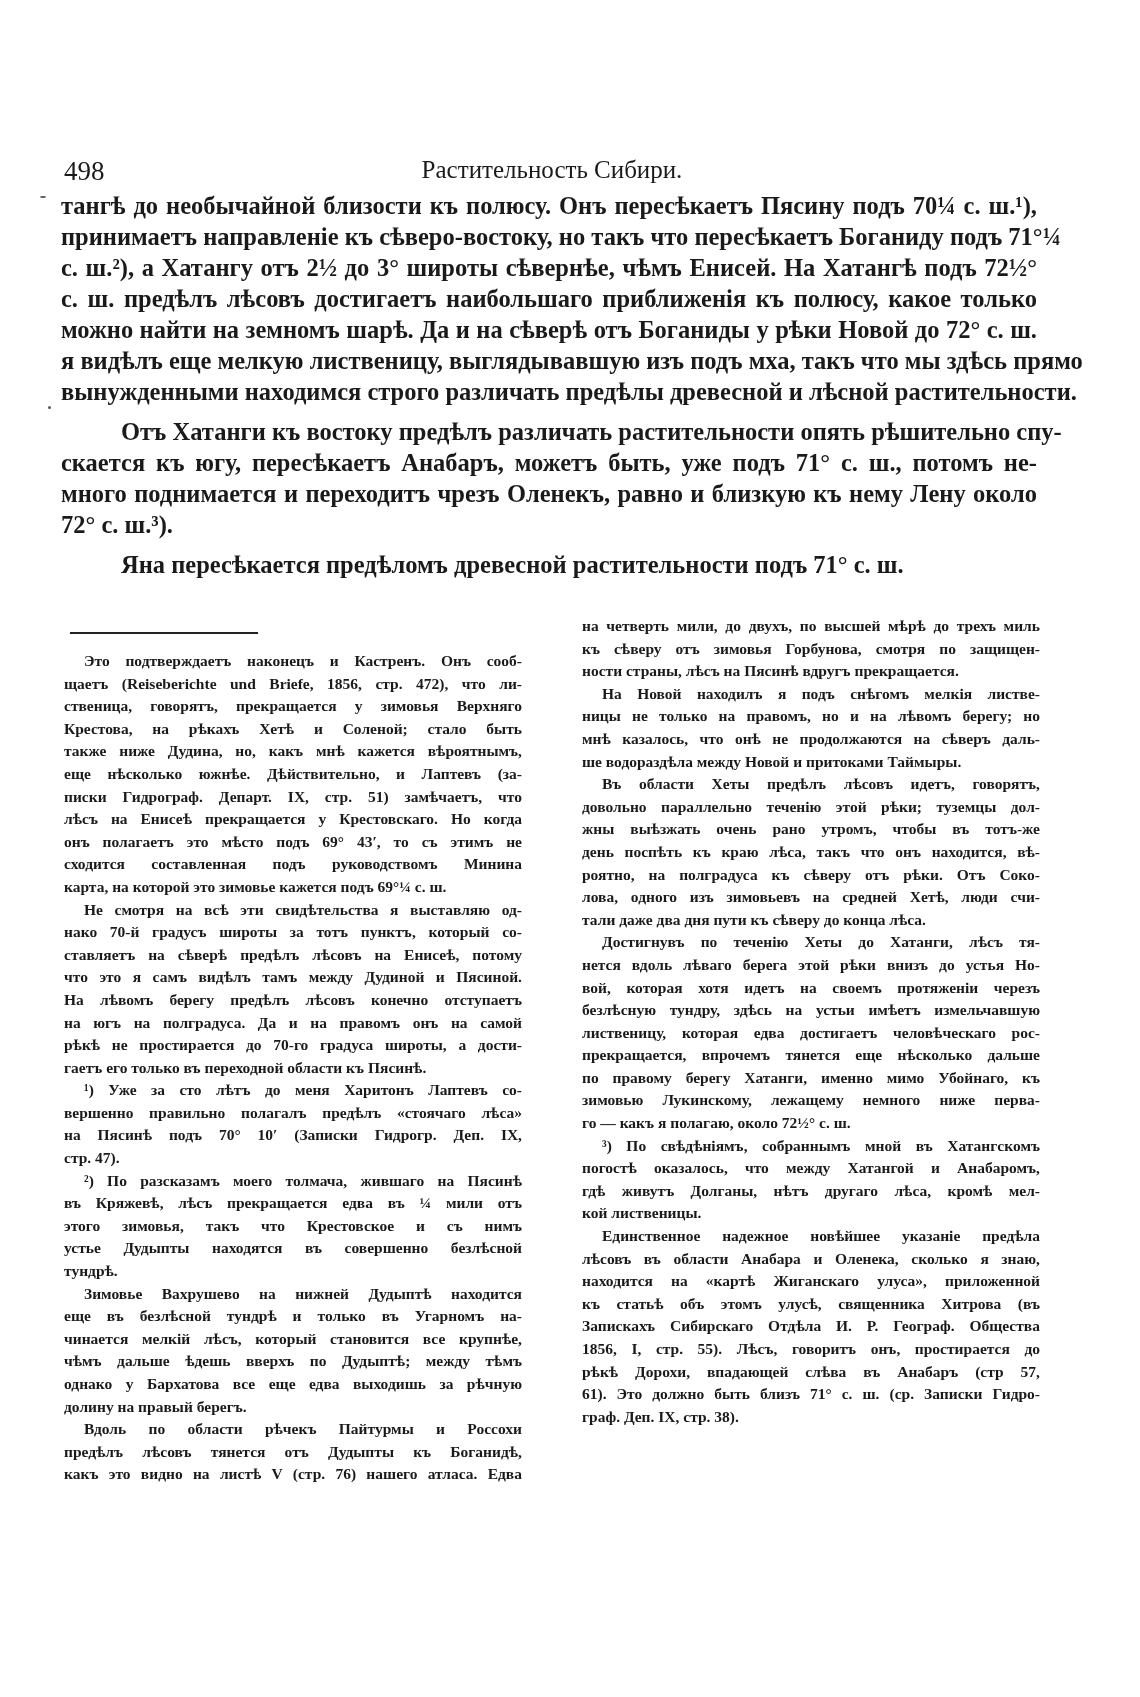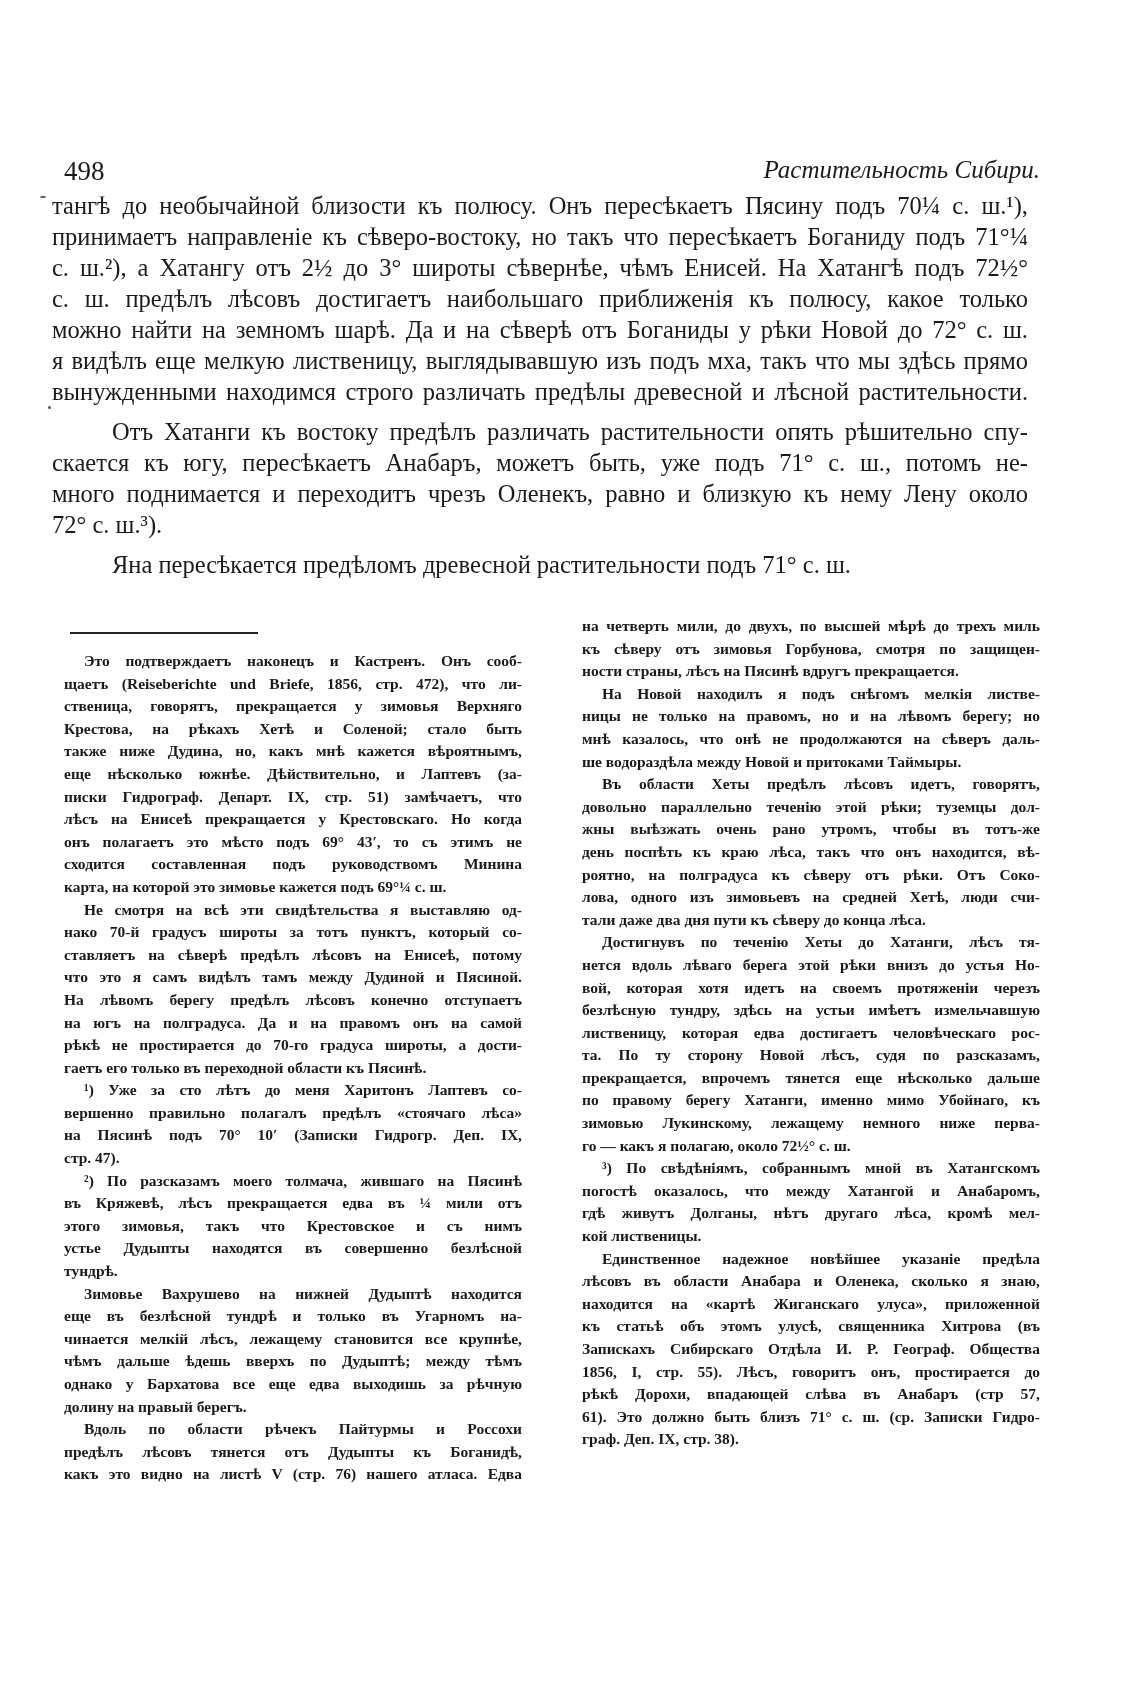--- a/index.html
+++ b/index.html
@@ -1,23 +1,23 @@
 <!DOCTYPE html>
 <html><head>
 <meta charset="utf-8">
 <style>
   html, body { margin: 0; padding: 0; background: #ffffff; }
   body { width: 1140px; height: 1697px; position: relative; overflow: hidden;
          font-family: "Liberation Serif", "DejaVu Serif", serif; color: #1a1a1a; }
   .page { position: absolute; left: 0; top: 0; width: 1140px; height: 1697px; }
   .header { position: absolute; top: 156px; left: 64px; width: 976px; height: 30px; }
   .page-number { position: absolute; left: 0; top: 0; font-size: 27px; }
-  .running-title { position: absolute; left: 0; width: 976px; top: 0; text-align: right;
-                   font-size: 25px; font-style: italic; }
-  .main { position: absolute; left: 52px; top: 190px; width: 976px; }
+  .running-title { position: absolute; left: 0; width: 976px; top: 0; text-align: center;
+                   font-size: 25px; }
+  .main { position: absolute; left: 61px; top: 190px; width: 976px; font-weight: bold; }
   .main .line { display: block; font-size: 24.5px; line-height: 31px; height: 31px;
                 white-space: nowrap; text-align: justify; text-align-last: justify; }
   .main .line.last { text-align-last: left; }
   .main .line.indent { padding-left: 60px; }
   .main .gap { height: 9px; }
   .rule { position: absolute; left: 70px; top: 632px; width: 188px; height: 0;
           border-top: 2px solid #222; }
   .col { position: absolute; top: 650px; width: 458px; }
   .col.left { left: 64px; }
   .col.right { left: 582px; top: 615px; }
@@ -80,21 +80,21 @@
       <span class="line">вершенно правильно полагалъ предѣлъ «стоячаго лѣса»</span>
       <span class="line">на Пясинѣ подъ 70° 10′ (Записки Гидрогр. Деп. IX,</span>
       <span class="line last">стр. 47).</span>
       <span class="line indent">²) По разсказамъ моего толмача, жившаго на Пясинѣ</span>
       <span class="line">въ Кряжевѣ, лѣсъ прекращается едва въ ¼ мили отъ</span>
       <span class="line">этого зимовья, такъ что Крестовское и съ нимъ</span>
       <span class="line">устье Дудыпты находятся въ совершенно безлѣсной</span>
       <span class="line last">тундрѣ.</span>
       <span class="line indent">Зимовье Вахрушево на нижней Дудыптѣ находится</span>
       <span class="line">еще въ безлѣсной тундрѣ и только въ Угарномъ на-</span>
-      <span class="line">чинается мелкій лѣсъ, лежащему становится все крупнѣе,</span>
+      <span class="line">чинается мелкій лѣсъ, который становится все крупнѣе,</span>
       <span class="line">чѣмъ дальше ѣдешь вверхъ по Дудыптѣ; между тѣмъ</span>
       <span class="line">однако у Бархатова все еще едва выходишь за рѣчную</span>
       <span class="line last">долину на правый берегъ.</span>
       <span class="line indent">Вдоль по области рѣчекъ Пайтурмы и Россохи</span>
       <span class="line">предѣлъ лѣсовъ тянется отъ Дудыпты къ Боганидѣ,</span>
       <span class="line">какъ это видно на листѣ V (стр. 76) нашего атласа. Едва</span>
     </div>
   <div class="col right" id="col-right">
       <span class="line">на четверть мили, до двухъ, по высшей мѣрѣ до трехъ миль</span>
       <span class="line">къ сѣверу отъ зимовья Горбунова, смотря по защищен-</span>
@@ -108,21 +108,20 @@
       <span class="line">жны выѣзжать очень рано утромъ, чтобы въ тотъ-же</span>
       <span class="line">день поспѣть къ краю лѣса, такъ что онъ находится, вѣ-</span>
       <span class="line">роятно, на полградуса къ сѣверу отъ рѣки. Отъ Соко-</span>
       <span class="line">лова, одного изъ зимовьевъ на средней Хетѣ, люди счи-</span>
       <span class="line last">тали даже два дня пути къ сѣверу до конца лѣса.</span>
       <span class="line indent">Достигнувъ по теченію Хеты до Хатанги, лѣсъ тя-</span>
       <span class="line">нется вдоль лѣваго берега этой рѣки внизъ до устья Но-</span>
       <span class="line">вой, которая хотя идетъ на своемъ протяженіи черезъ</span>
       <span class="line">безлѣсную тундру, здѣсь на устьи имѣетъ измельчавшую</span>
       <span class="line">лиственицу, которая едва достигаетъ человѣческаго рос-</span>
-      <span class="line">та. По ту сторону Новой лѣсъ, судя по разсказамъ,</span>
       <span class="line">прекращается, впрочемъ тянется еще нѣсколько дальше</span>
       <span class="line">по правому берегу Хатанги, именно мимо Убойнаго, къ</span>
       <span class="line">зимовью Лукинскому, лежащему немного ниже перва-</span>
       <span class="line last">го — какъ я полагаю, около 72½° с. ш.</span>
       <span class="line indent">³) По свѣдѣніямъ, собраннымъ мной въ Хатангскомъ</span>
       <span class="line">погостѣ оказалось, что между Хатангой и Анабаромъ,</span>
       <span class="line">гдѣ живутъ Долганы, нѣтъ другаго лѣса, кромѣ мел-</span>
       <span class="line last">кой лиственицы.</span>
       <span class="line indent">Единственное надежное новѣйшее указаніе предѣла</span>
       <span class="line">лѣсовъ въ области Анабара и Оленека, сколько я знаю,</span>

